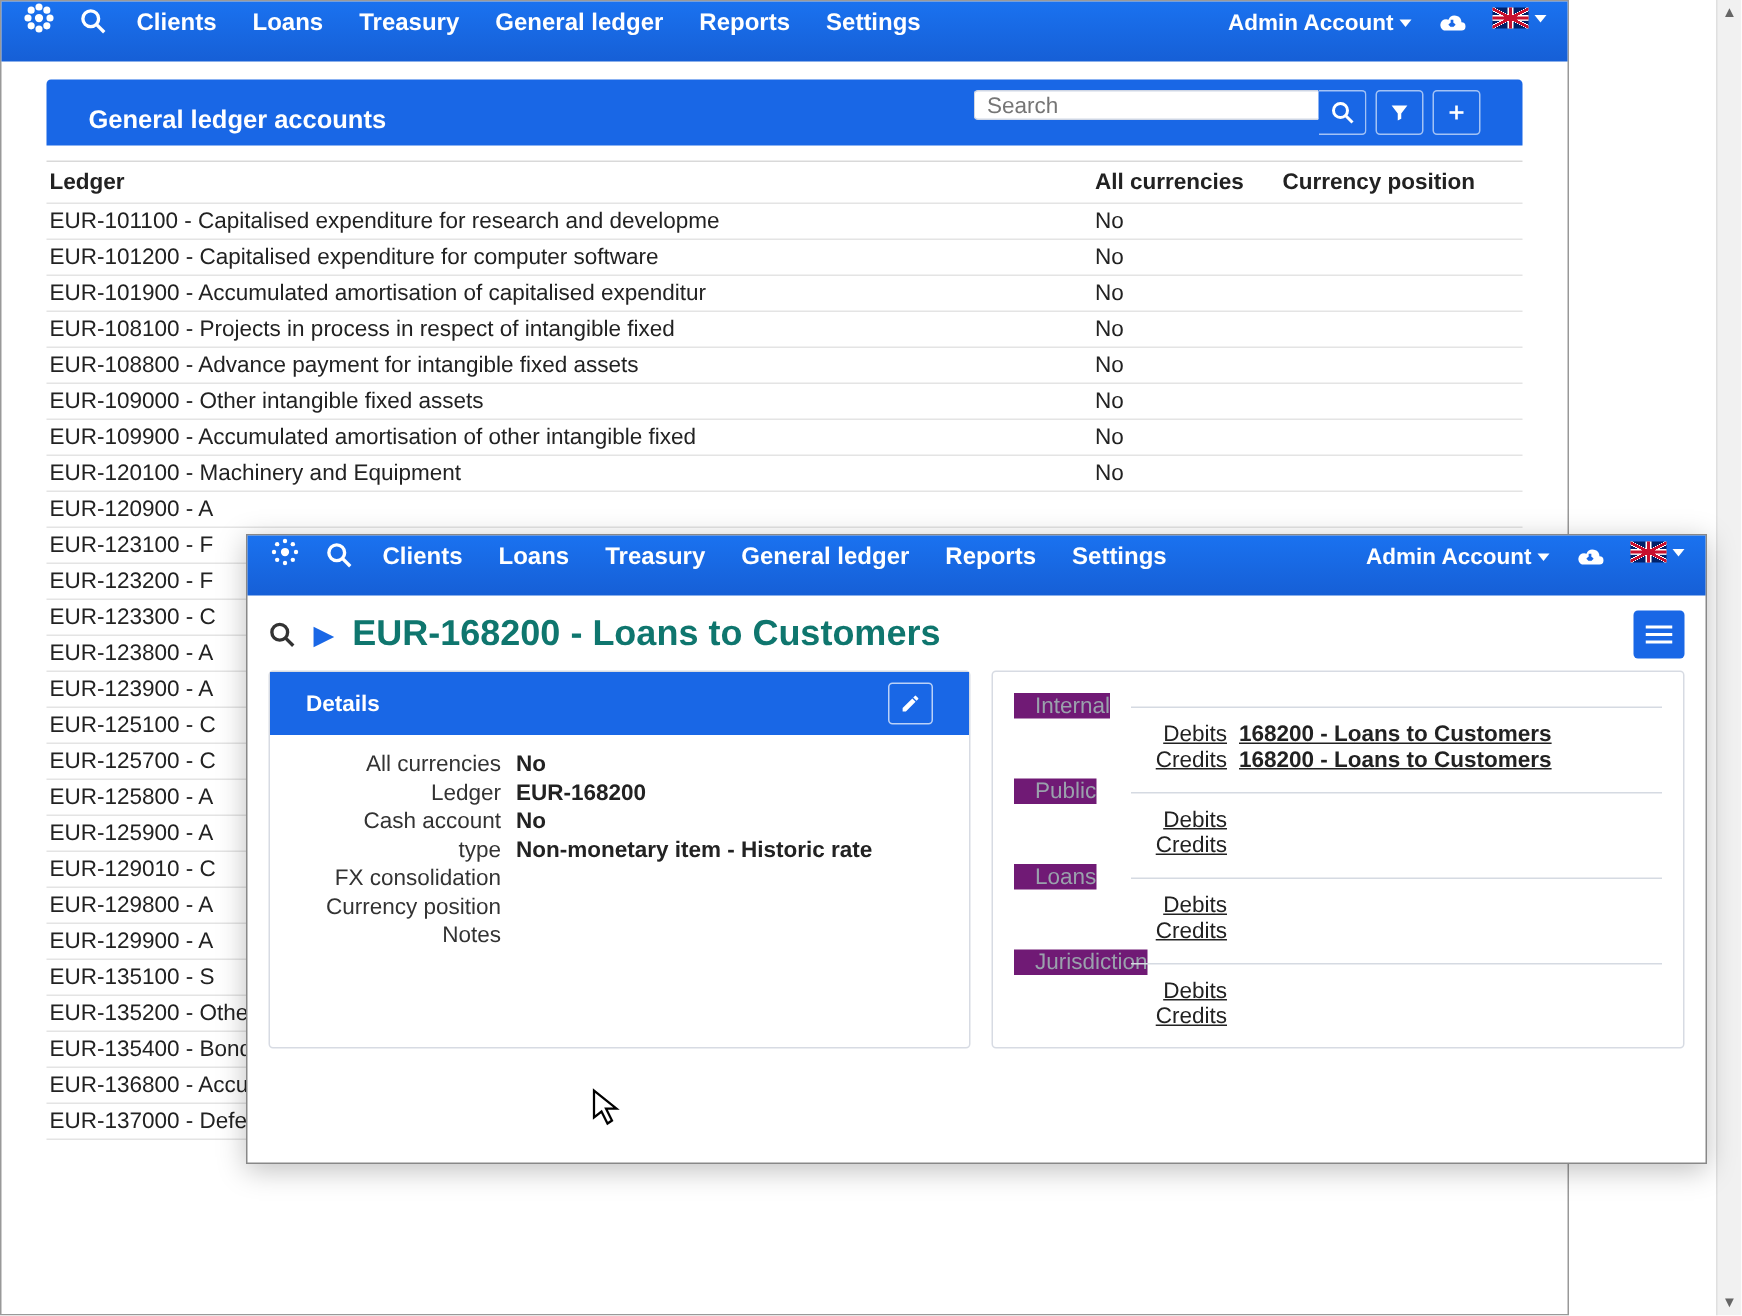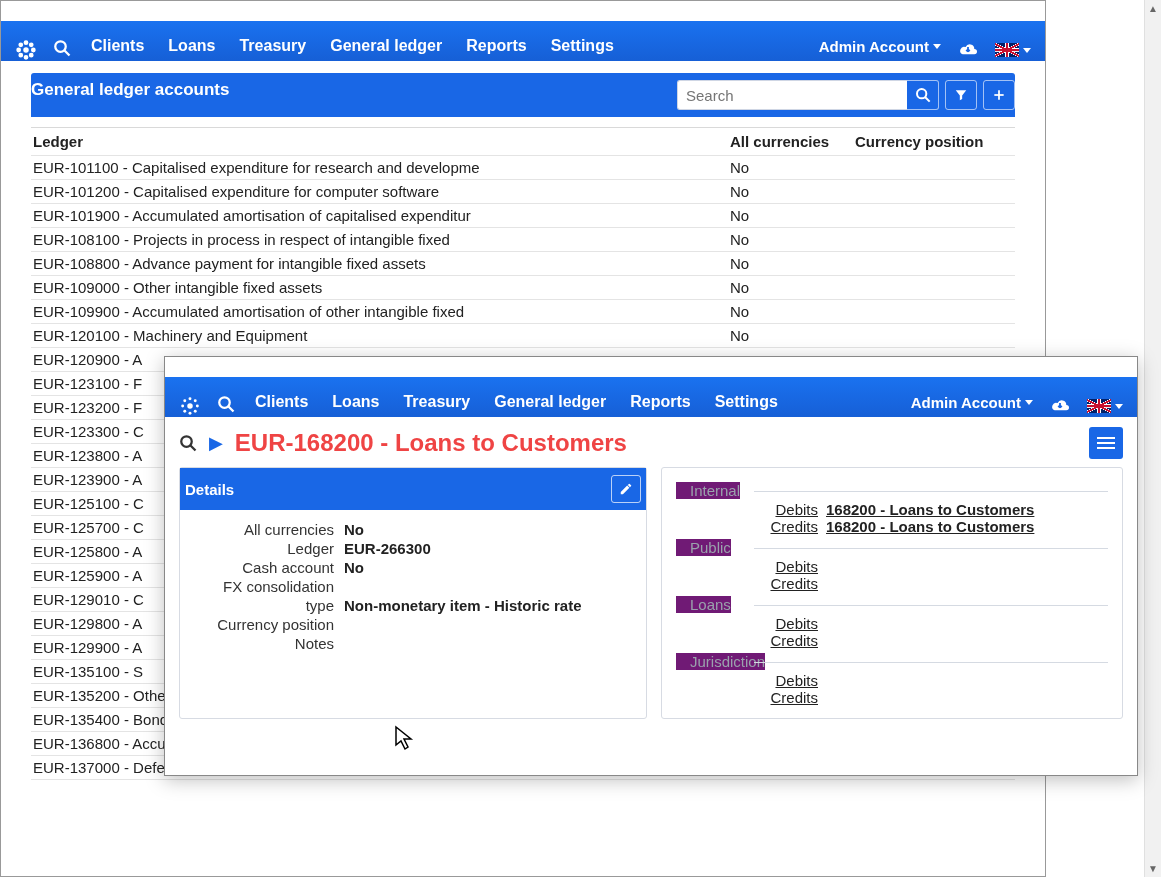--- a/index.html
+++ b/index.html
@@ -8,21 +8,21 @@
 
   
   .fake-scroll { position: absolute; right: 0; top: 0; width: 17px; height: 877px; background: #f1f1f1; border-left:1px solid #e0e0e0;}
   .fake-scroll .track { position:absolute; top:17px; bottom:17px; left:0; right:0;}
   .fake-scroll .arrow { height:17px; display:flex; align-items:center; justify-content:center; color:#666; font-size:10px;}
   .fake-scroll .arrow.up{position:absolute;top:0;left:0;right:0;}
   .fake-scroll .arrow.down{position:absolute;bottom:0;left:0;right:0;}
 
   
   .window-main { position:absolute; left:0; top:0; width:1046px; height:877px; border:1px solid #999; background:#fff; }
-  .navbar { background:#1967e6; background:linear-gradient(#1a72f0,#165fd6); color:#fff; height:40px; display:flex; align-items:flex-end; padding:0 8px; gap:4px;margin-top:20px;}
+  .navbar { background:#1967e6; background:linear-gradient(#1a72f0,#165fd6); color:#fff; height:40px; display:flex; align-items:flex-start; padding:0 8px; gap:4px;}
   .navbar .brand-icon { margin:0 6px;}
   .navbar .nav-item { padding:6px 10px; font-weight:600; cursor:pointer; font-size:16px;}
   .navbar .spacer { flex:1;}
   .navbar .account { padding:6px 6px; font-weight:600; display:flex; align-items:center;}
   .navbar .nav-icon { padding:4px 6px; display:flex; align-items:center;}
   .caret::after { content:""; display:inline-block; margin-left:4px; border-top:5px solid #fff; border-left:4px solid transparent; border-right:4px solid transparent; vertical-align:middle;}
 
   .flag { width:24px; height:14px; background: linear-gradient(#012169,#012169); position:relative; display:inline-block;}
   .flag::before{content:""; position:absolute; inset:0;
     background:
@@ -32,49 +32,49 @@
       linear-gradient(#fff,#fff) center/18% 100% no-repeat;}
   .flag::after{content:""; position:absolute; inset:0;
     background:
       linear-gradient(27deg, transparent 46%, #C8102E 46%, #C8102E 54%, transparent 54%),
       linear-gradient(-27deg, transparent 46%, #C8102E 46%, #C8102E 54%, transparent 54%),
       linear-gradient(#C8102E,#C8102E) center/100% 16% no-repeat,
       linear-gradient(#C8102E,#C8102E) center/10% 100% no-repeat;}
 
   .content { padding:12px 0 0 0;}
   .panel { margin:0 30px 10px 30px; }
-  .panel-header { background:#1967e6; color:#fff; padding:7px 0; display:flex; align-items:flex-start; border-radius:3px 3px 0 0;}
+  .panel-header { background:#1967e6; color:#fff; padding:7px 28px; display:flex; align-items:flex-end; border-radius:3px 3px 0 0;}
   .panel-title { font-weight:700; font-size:17px; flex:1; }
   .panel-tools { display:flex; gap:6px; align-items:center;}
   .search-box { display:flex; }
-  .search-box input { height:30px; width:230px; border:1px solid #cfd6e4; border-right:none; padding:4px 8px; font-size:15px; outline:none; border-radius:3px 0 0 3px;}
+  .search-box input { height:20px; width:230px; border:1px solid #cfd6e4; border-right:none; padding:4px 8px; font-size:15px; outline:none; border-radius:3px 0 0 3px;}
   .sq-btn { height:30px; width:32px; border:1px solid rgba(255,255,255,0.6); display:flex; align-items:center; justify-content:center; cursor:pointer; border-radius:3px;}
   .sq-btn.attached { border-radius:0 3px 3px 0; border-left:none;}
   svg { display:block; }
 
   .gl-table { margin:0 30px; border-top:1px solid #d9d9d9;}
   .gl-head, .gl-row { display:flex; align-items:center; border-bottom:1px solid #e4e4e4; }
   .gl-head { font-weight:700; padding:5px 0; }
   .gl-row { padding:3px 0; cursor:pointer;}
   .col-ledger { flex:1; padding-left:2px;}
   .col-allc { width:125px;}
   .col-curpos { width:160px; text-align:left;}
 
   
   .window-overlay { position:absolute; left:164px; top:356px; width:974px; height:420px; background:#fff; border:1px solid #888; box-shadow:0 4px 18px rgba(0,0,0,0.25);}
   .breadcrumb-bar { display:flex; align-items:center; padding:10px 14px 8px 14px; gap:12px;}
   .breadcrumb-bar .chev { color:#1967e6; font-size:18px;}
-  .breadcrumb-title { color:#ef4444; font-size:24px; font-weight:700;}
+  .breadcrumb-title { color:#0f766e; font-size:24px; font-weight:700;}
   .hamburger { margin-left:auto; width:34px; height:32px; background:#1967e6; border-radius:3px; display:flex; align-items:center; justify-content:center; cursor:pointer;}
 
   .cards { display:flex; gap:14px; padding:0 14px;}
   .card { border:1px solid #d7dbe3; border-radius:3px; background:#fff; flex-shrink:0;}
   .card-details { width:468px;}
   .card-consol { width:462px;}
-  .card-header { background:#1967e6; color:#fff; font-weight:700; padding:7px 5px; display:flex; align-items:center;}
+  .card-header { background:#1967e6; color:#fff; font-weight:700; padding:7px 24px; display:flex; align-items:center;}
   .card-header .edit { margin-left:auto; width:30px; height:28px; border:1px solid rgba(255,255,255,0.7); border-radius:3px; display:flex; align-items:center; justify-content:center; cursor:pointer;}
   .card-body { padding:10px 14px 12px 14px;}
   .kv { display:flex; padding:1px 0;}
   .kv .k { width:150px; text-align:right; padding-right:10px; color:#333;}
   .kv .v { font-weight:700; flex:1;}
 
   .fieldset-label { color:#9aa1ac; font-size:15px; position:relative; margin:4px 0 2px 0;}
   .fieldset-label::before{content:""; position:absolute; left:0; top:50%; width:8px; border-top:1px solid #d5dae2;}
   .fieldset-label span{ padding-left:14px; background:#701a75; position:relative;}
   .fieldset-label::after{content:""; position:absolute; right:0; top:50%; left:78px; border-top:1px solid #d5dae2;}
@@ -377,33 +377,33 @@
             </svg>
         </div>
       </div>
       <div class="card-body">
         <div class="kv">
             <div class="k">All currencies</div>
             <div class="v">No</div>
           </div>
         <div class="kv">
             <div class="k">Ledger</div>
-            <div class="v">EUR-266300</div>
+            <div class="v">EUR-168200</div>
           </div>
         <div class="kv">
             <div class="k">Cash account</div>
             <div class="v">No</div>
           </div>
         <div class="kv">
-            <div class="k">FX consolidation</div>
-            <div class="v"></div>
-          </div>
-        <div class="kv">
             <div class="k">type</div>
             <div class="v">Non-monetary item - Historic rate</div>
+          </div>
+        <div class="kv">
+            <div class="k">FX consolidation</div>
+            <div class="v"></div>
           </div>
         <div class="kv">
             <div class="k">Currency position</div>
             <div class="v"></div>
           </div>
         <div class="kv">
             <div class="k">Notes</div>
             <div class="v"></div>
           </div>
       </div>

